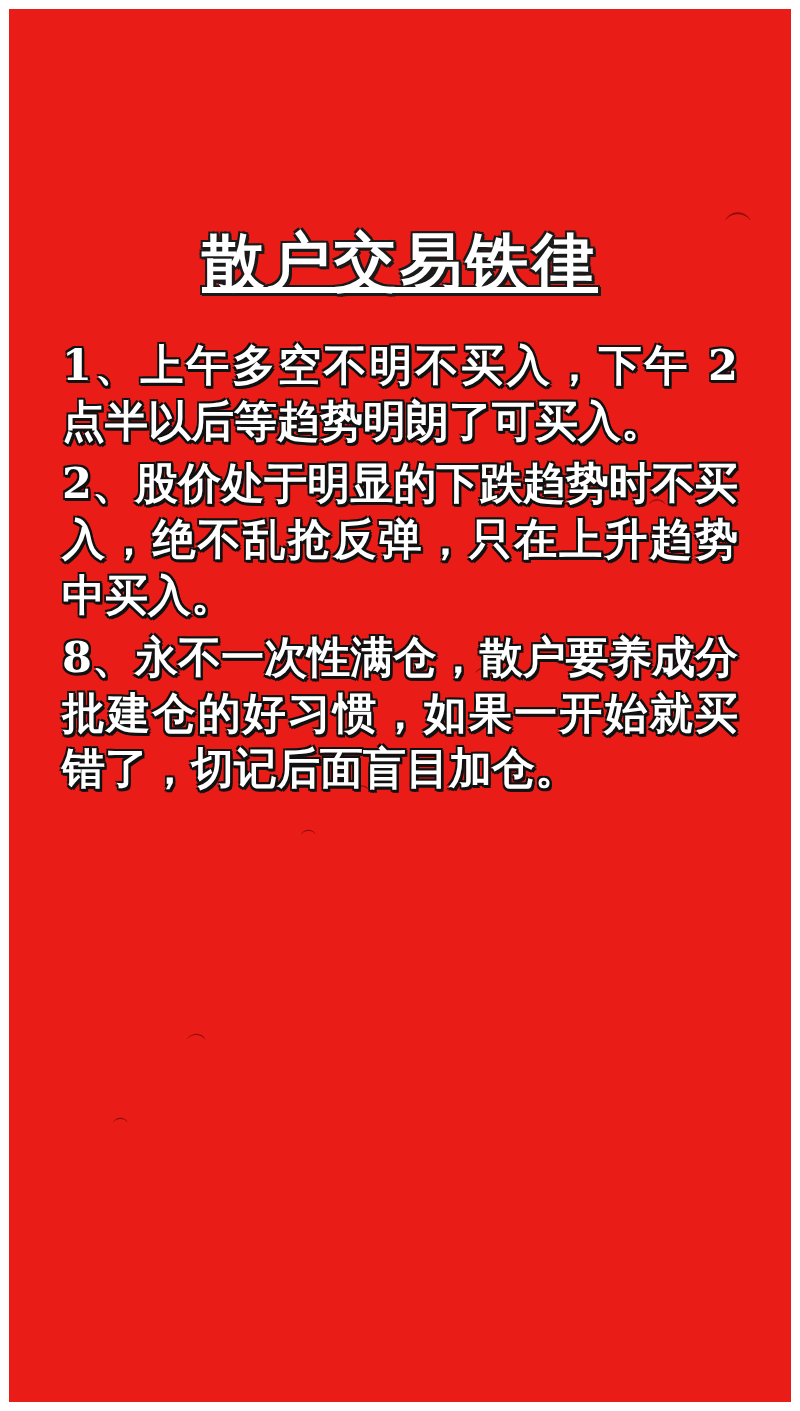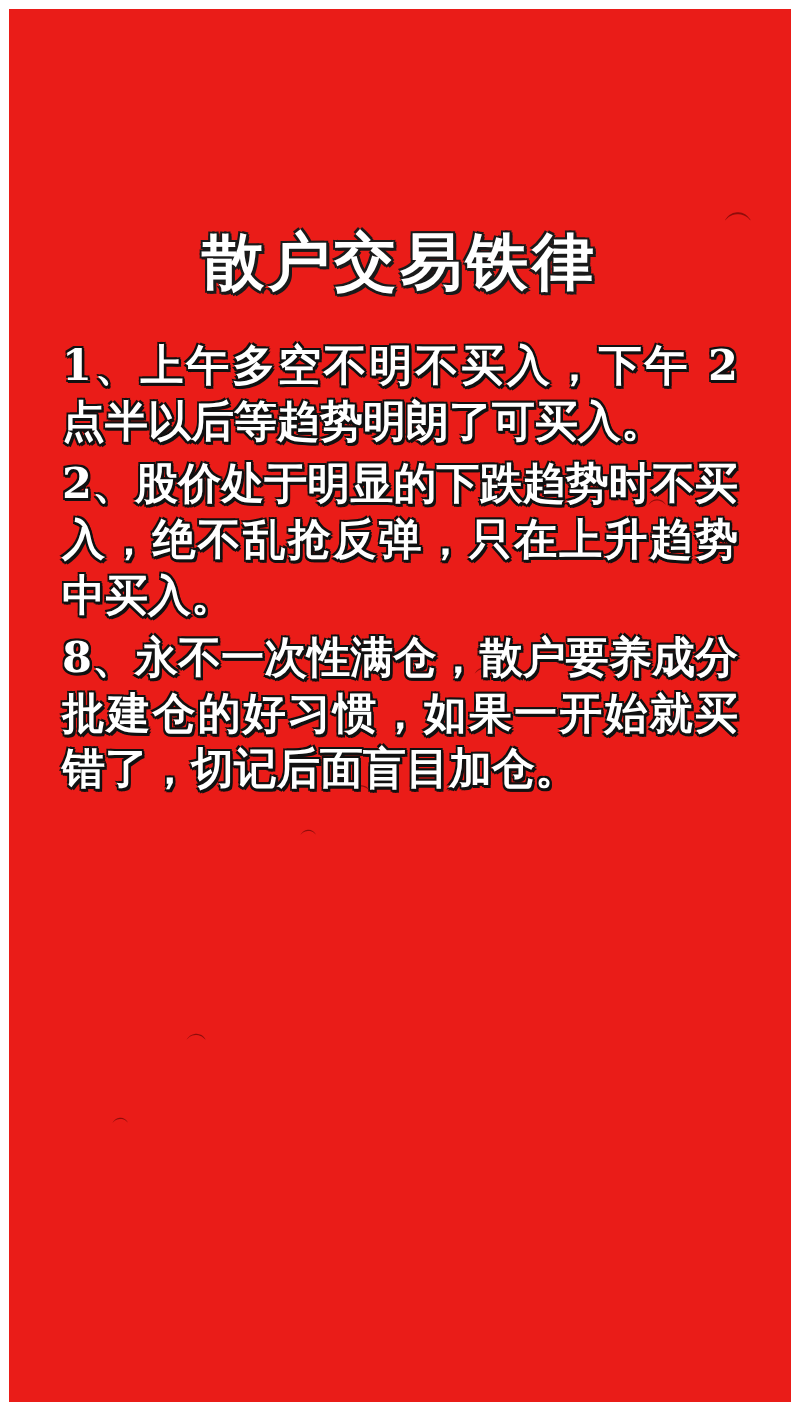--- a/index.html
+++ b/index.html
@@ -50,20 +50,21 @@
     letter-spacing: 4px;
     color: #ffffff;
     text-shadow:
       3px 3px 0 #1a1a1a,
       -2px 2px 0 #1a1a1a,
       2px -2px 0 #1a1a1a,
       -2px -2px 0 #1a1a1a,
       0 3px 0 #1a1a1a,
       3px 0 0 #1a1a1a;
     line-height: 1.1;
+    text-decoration: underline;
   }
 
   .rules {
     margin: 0;
     padding: 0;
     list-style: none;
     margin-top: 42px;
   }
   .rule {
     margin: 0 0 6px 0;

